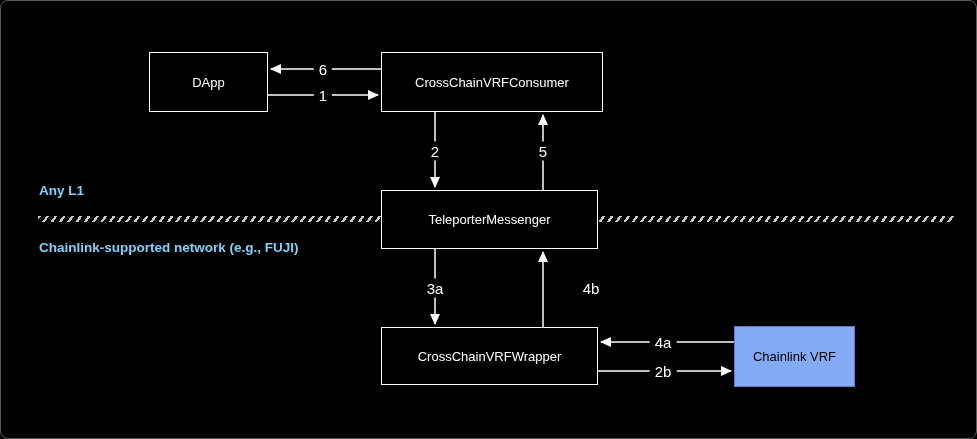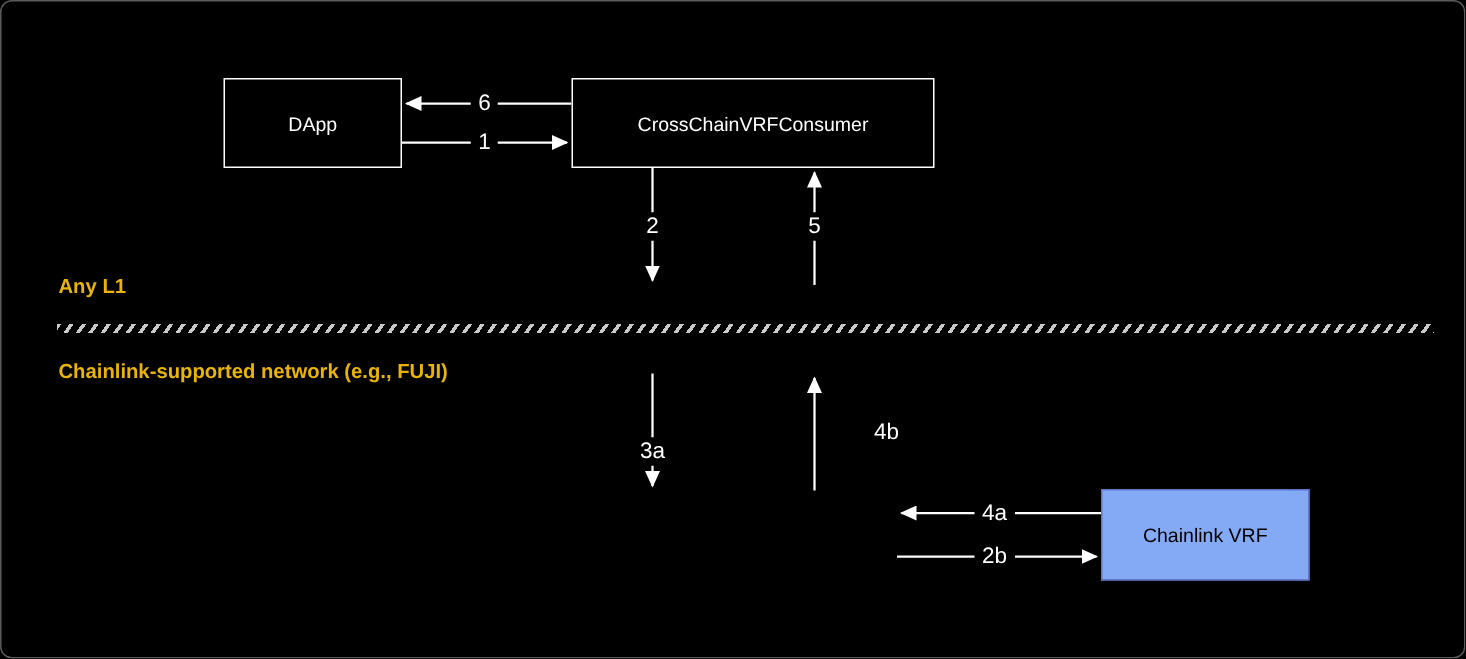--- a/index.html
+++ b/index.html
@@ -25,25 +25,25 @@
     background: #000000;
     color: #ffffff;
     display: flex;
     align-items: center;
     justify-content: center;
     font-size: 13px;
     text-align: left;
     z-index: 3;
   }
   .node-dapp       { left: 148px; top: 51px;  width: 119px; height: 60px; }
-  .node-consumer   { left: 380px; top: 51px;  width: 242px; height: 60px; }
+  .node-consumer   { left: 380px; top: 51px;  width: 222px; height: 60px; }
   .node-teleporter { left: 380px; top: 189px; width: 217px; height: 59px; }
   .node-wrapper    { left: 380px; top: 326px; width: 217px; height: 58px; }
   .node-chainlink  {
-    left: 733px; top: 325px; width: 139px; height: 61px;
+    left: 733px; top: 325px; width: 121px; height: 61px;
     background: #85aaf5;
     border: 1px solid #6175c9;
     color: #000000;
   }
   
   .divider {
     position: absolute;
     left: 37px;
     top: 215px;
     width: 918px;
@@ -72,28 +72,28 @@
     font-size: 15px;
     line-height: 1;
     padding: 2px 5px;
     z-index: 4;
     white-space: nowrap;
   }
   .el-6  { left: 322px; top: 68px; }
   .el-1  { left: 322px; top: 94px; }
   .el-2  { left: 434px; top: 150px; }
   .el-5  { left: 542px; top: 150px; }
-  .el-3a { left: 434px; top: 287px; margin-top: 13px; }
+  .el-3a { left: 434px; top: 287px; }
   .el-4b { left: 542px; top: 287px; margin-left: 48px; }
   .el-4a { left: 662px; top: 341px; }
   .el-3b { left: 662px; top: 370px; }
   
   .region-label {
     position: absolute;
-    color: #eab308;
+    color: #7dd3fc;
     font-size: 13.5px;
     font-weight: bold;
     z-index: 4;
     white-space: nowrap;
   }
   .region-top    { left: 38px; top: 182px; }
   .region-bottom { left: 38px; top: 239px; text-align: center; }
 </style>
 </head>
 <body>
@@ -124,20 +124,22 @@
 
     <line x1="542" y1="326" x2="542" y2="251" stroke="#ffffff" stroke-width="1.5" marker-end="url(#arrowhead)"></line>
 
     <line x1="733" y1="341" x2="600" y2="341" stroke="#ffffff" stroke-width="1.5" marker-end="url(#arrowhead)"></line>
 
     <line x1="597" y1="370" x2="730" y2="370" stroke="#ffffff" stroke-width="1.5" marker-end="url(#arrowhead)"></line>
   </svg>
 
   <div class="node node-dapp">DApp</div>
   <div class="node node-consumer">CrossChainVRFConsumer</div>
+  <div class="node node-teleporter">TeleporterMessenger</div>
+  <div class="node node-wrapper">CrossChainVRFWrapper</div>
   <div class="node node-chainlink">Chainlink VRF</div>
 
   <div class="edge-label el-6">6</div>
   <div class="edge-label el-1">1</div>
   <div class="edge-label el-2">2</div>
   <div class="edge-label el-5">5</div>
   <div class="edge-label el-3a">3a</div>
   <div class="edge-label el-4b">4b</div>
   <div class="edge-label el-4a">4a</div>
   <div class="edge-label el-3b">2b</div>

